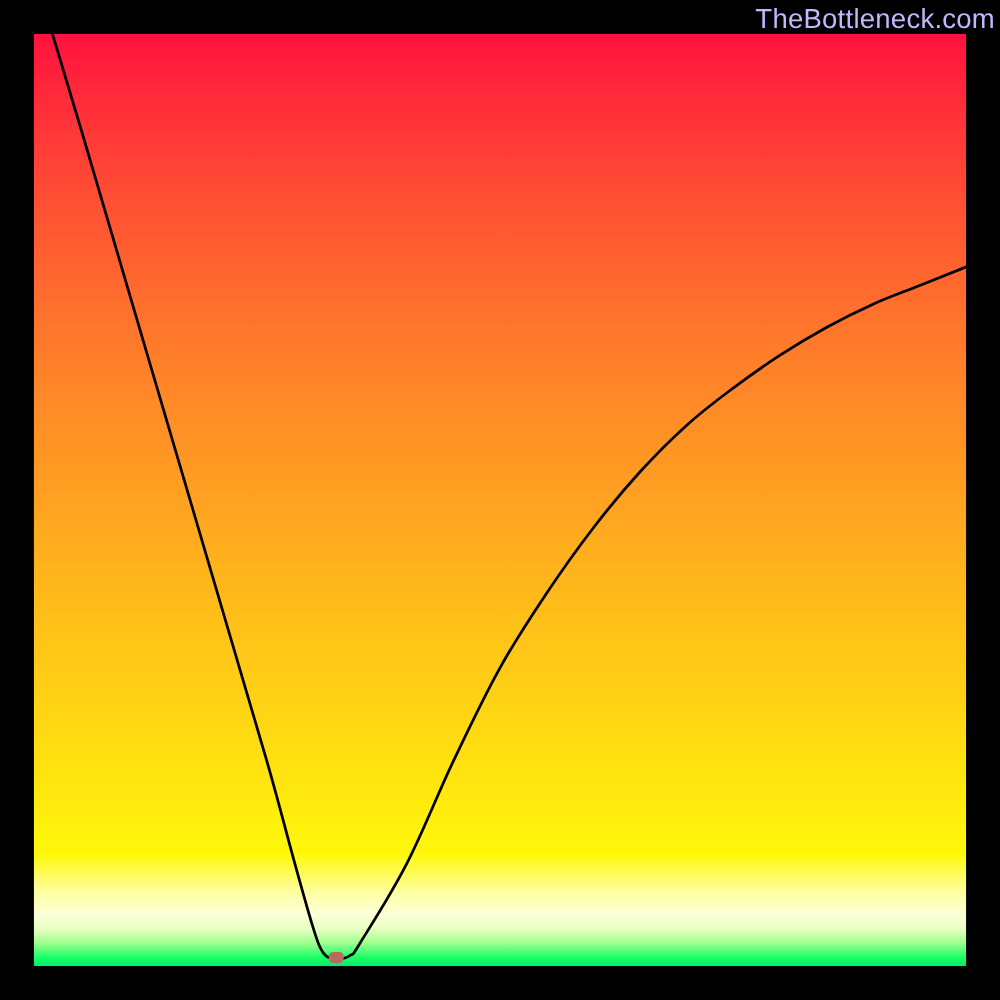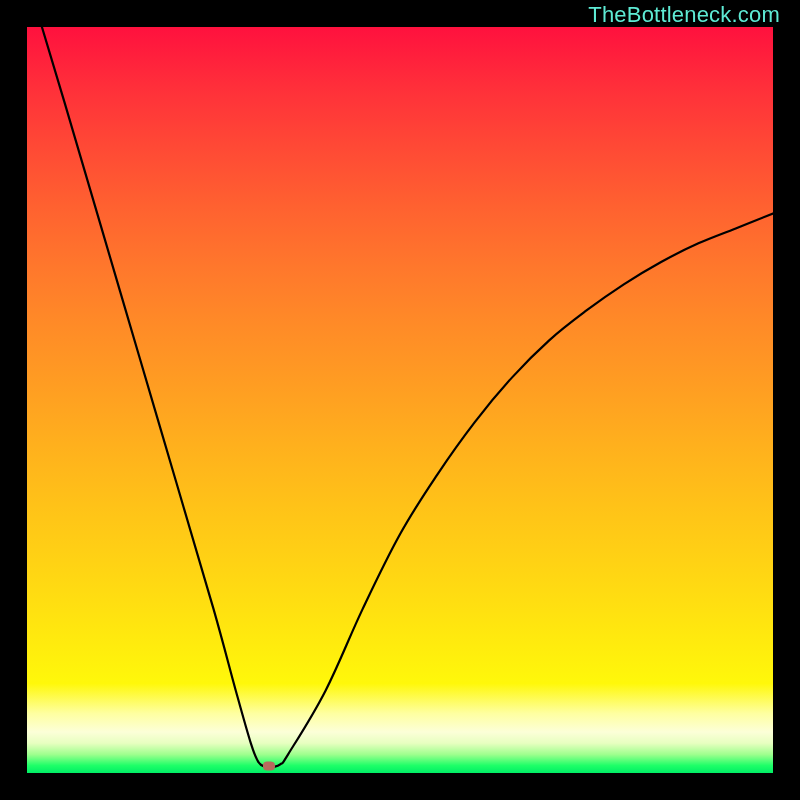--- a/index.html
+++ b/index.html
@@ -64,24 +64,24 @@
     position: absolute;
     width: 12px;
     height: 9px;
     border-radius: 4px;
     background: #b76a5d;
     transform: translate(-50%, -50%);
   }
   .watermark {
     position: absolute;
     top: 2px;
-    right: 20px;
+    right: 4px;
     font-family: Arial, Helvetica, sans-serif;
     font-size: 22px;
-    color: #5eead4;
+    color: #c4b5fd;
     letter-spacing: 0.2px;
   }
 </style>
 </head>
 <body>
 
 <div class="frame">
   <div class="plot-area">
     <div class="gradient"></div>
     <svg class="curve" viewBox="0 0 746 746" preserveAspectRatio="none">

